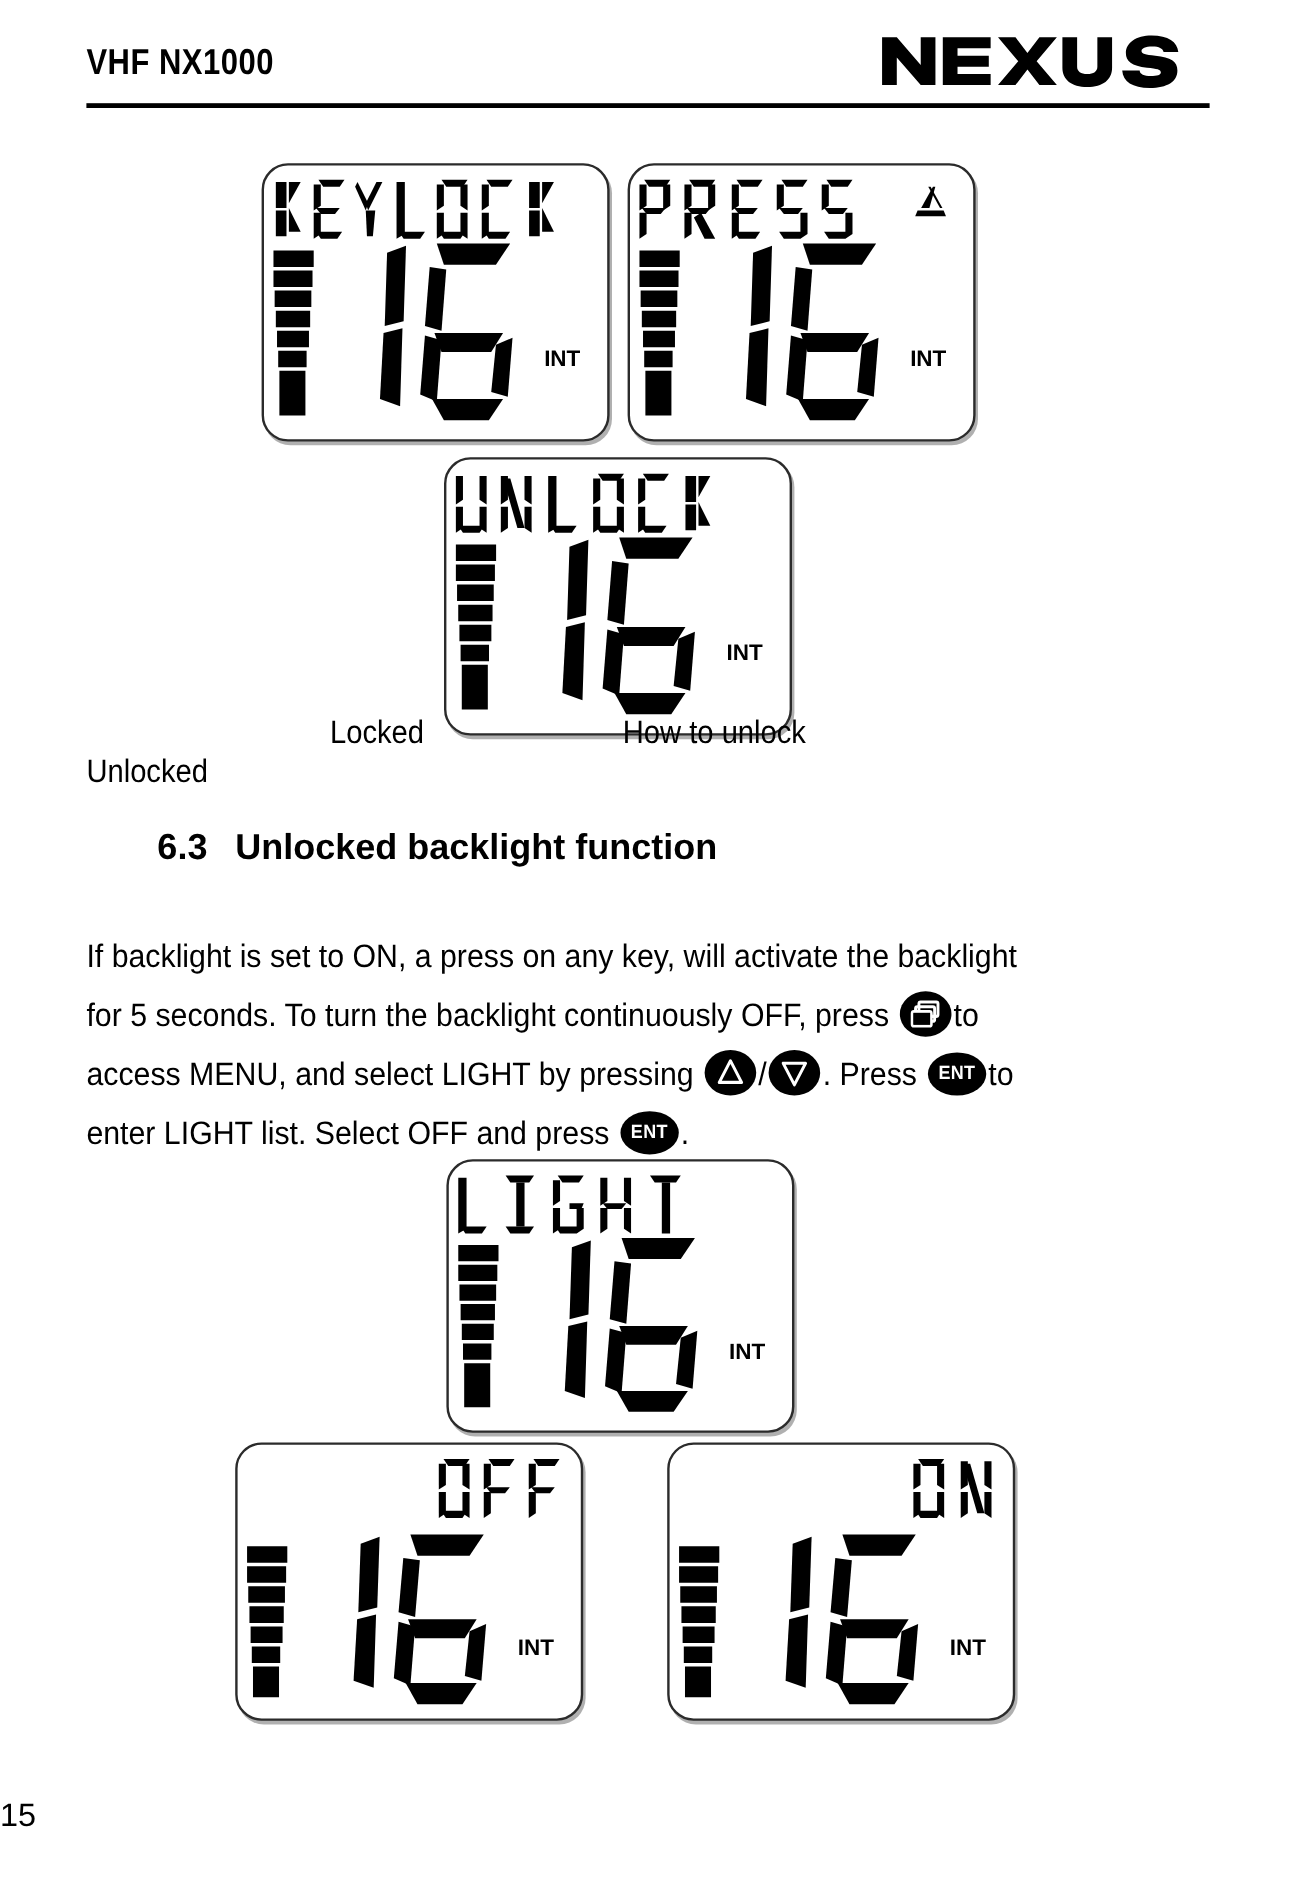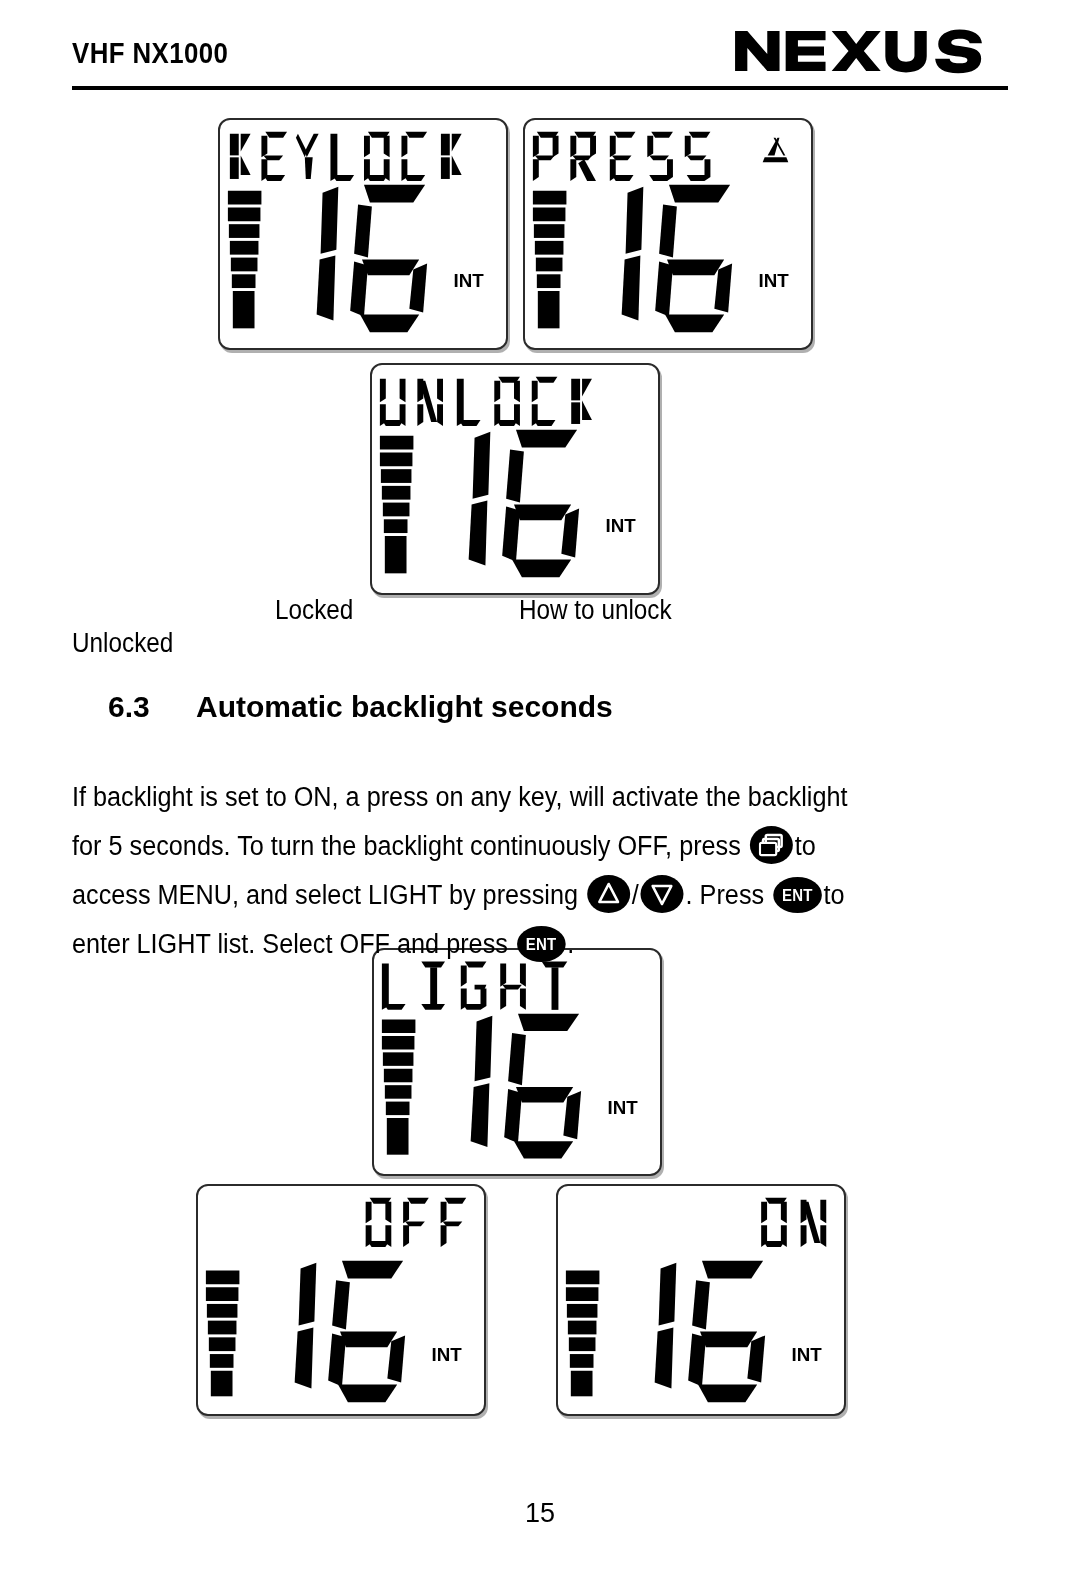--- a/index.html
+++ b/index.html
@@ -29,41 +29,42 @@
   }
   .header-rule {
     position:absolute; left:0; top:58px; width:936px; height:4px;
     background:#000;
   }
 
   
   .lcd {
     position:absolute;
     border:2px solid #2b2b2b;
-    border-radius:12px;
+    border-radius:22px;
     background:#fff;
     box-shadow: 2px 3px 0 rgba(80,80,80,0.45);
+    margin-top: 18px;
   }
   .lcd svg { display:block; width:100%; height:100%; }
 
   
   .caption {
     position:absolute;
     font-size:27px;
     transform: scaleX(0.9); transform-origin:left center;
     white-space:nowrap;
   }
 
   
   .sec-head {
     position:absolute; left:108px; top:690px;
     font-size:30px; font-weight:bold;
     white-space:nowrap;
   }
-  .sec-head .num { display:inline-block; width:88px; }
+  .sec-head .num { display:inline-block; width:88px;text-align:center; }
 
   .para {
     position:absolute; left:72px; top:773px; width:900px;
     font-size:27px; line-height:49px;
   }
   .para .ln { display:block; white-space:nowrap;
               transform: scaleX(0.935); transform-origin:left center; }
 
   
   .key {
@@ -75,21 +76,21 @@
   .key.ent span {
     position:absolute; left:0; right:0; top:50%;
     transform:translateY(-50%);
     color:#fff; font-size:16px; font-weight:bold;
     text-align:center; letter-spacing:0.3px;
   }
   .key svg { position:absolute; left:0; top:0; width:100%; height:100%; }
 
   .page-num {
     position:absolute; left:0; right:0; top:1498px;
-    text-align:center; font-size:27px;
+    text-align:left; font-size:27px;
   }
 </style>
 </head>
 <body>
 
 <div class="header">
   <div class="header-title">VHF NX1000</div>
 
   <svg class="logo" viewBox="0 0 360 60" aria-hidden="true">
     <g fill="#000">
@@ -502,21 +503,21 @@
 
     <text x="252" y="178" font-family="'Liberation Sans',sans-serif" font-size="19" font-weight="bold" text-anchor="middle" fill="#000">INT</text>
   </svg>
 </div>
 
 <div class="caption" style="left:275px; top:595px;">Locked</div>
 <div class="caption" style="left:519px; top:595px;">How to unlock</div>
 <div class="caption" style="left:72px; top:628px;">Unlocked</div>
 
 <div class="sec-head">
-  <span class="num">6.3</span><span>Automatic backlight seconds</span>
+  <span class="num">6.3</span><span>Unlocked backlight function</span>
 </div>
 
 <div class="para">
   <span class="ln">If backlight is set to ON, a press on any key, will activate the backlight</span>
 
   <span class="ln"><span>for 5 seconds. To turn the backlight continuously OFF, press</span>
     <span class="key">
       <svg viewBox="0 0 46 38" aria-hidden="true">
         <g fill="none" stroke="#fff" stroke-width="2.6">
           <rect x="17" y="9" width="17" height="12" rx="1.5"></rect>

